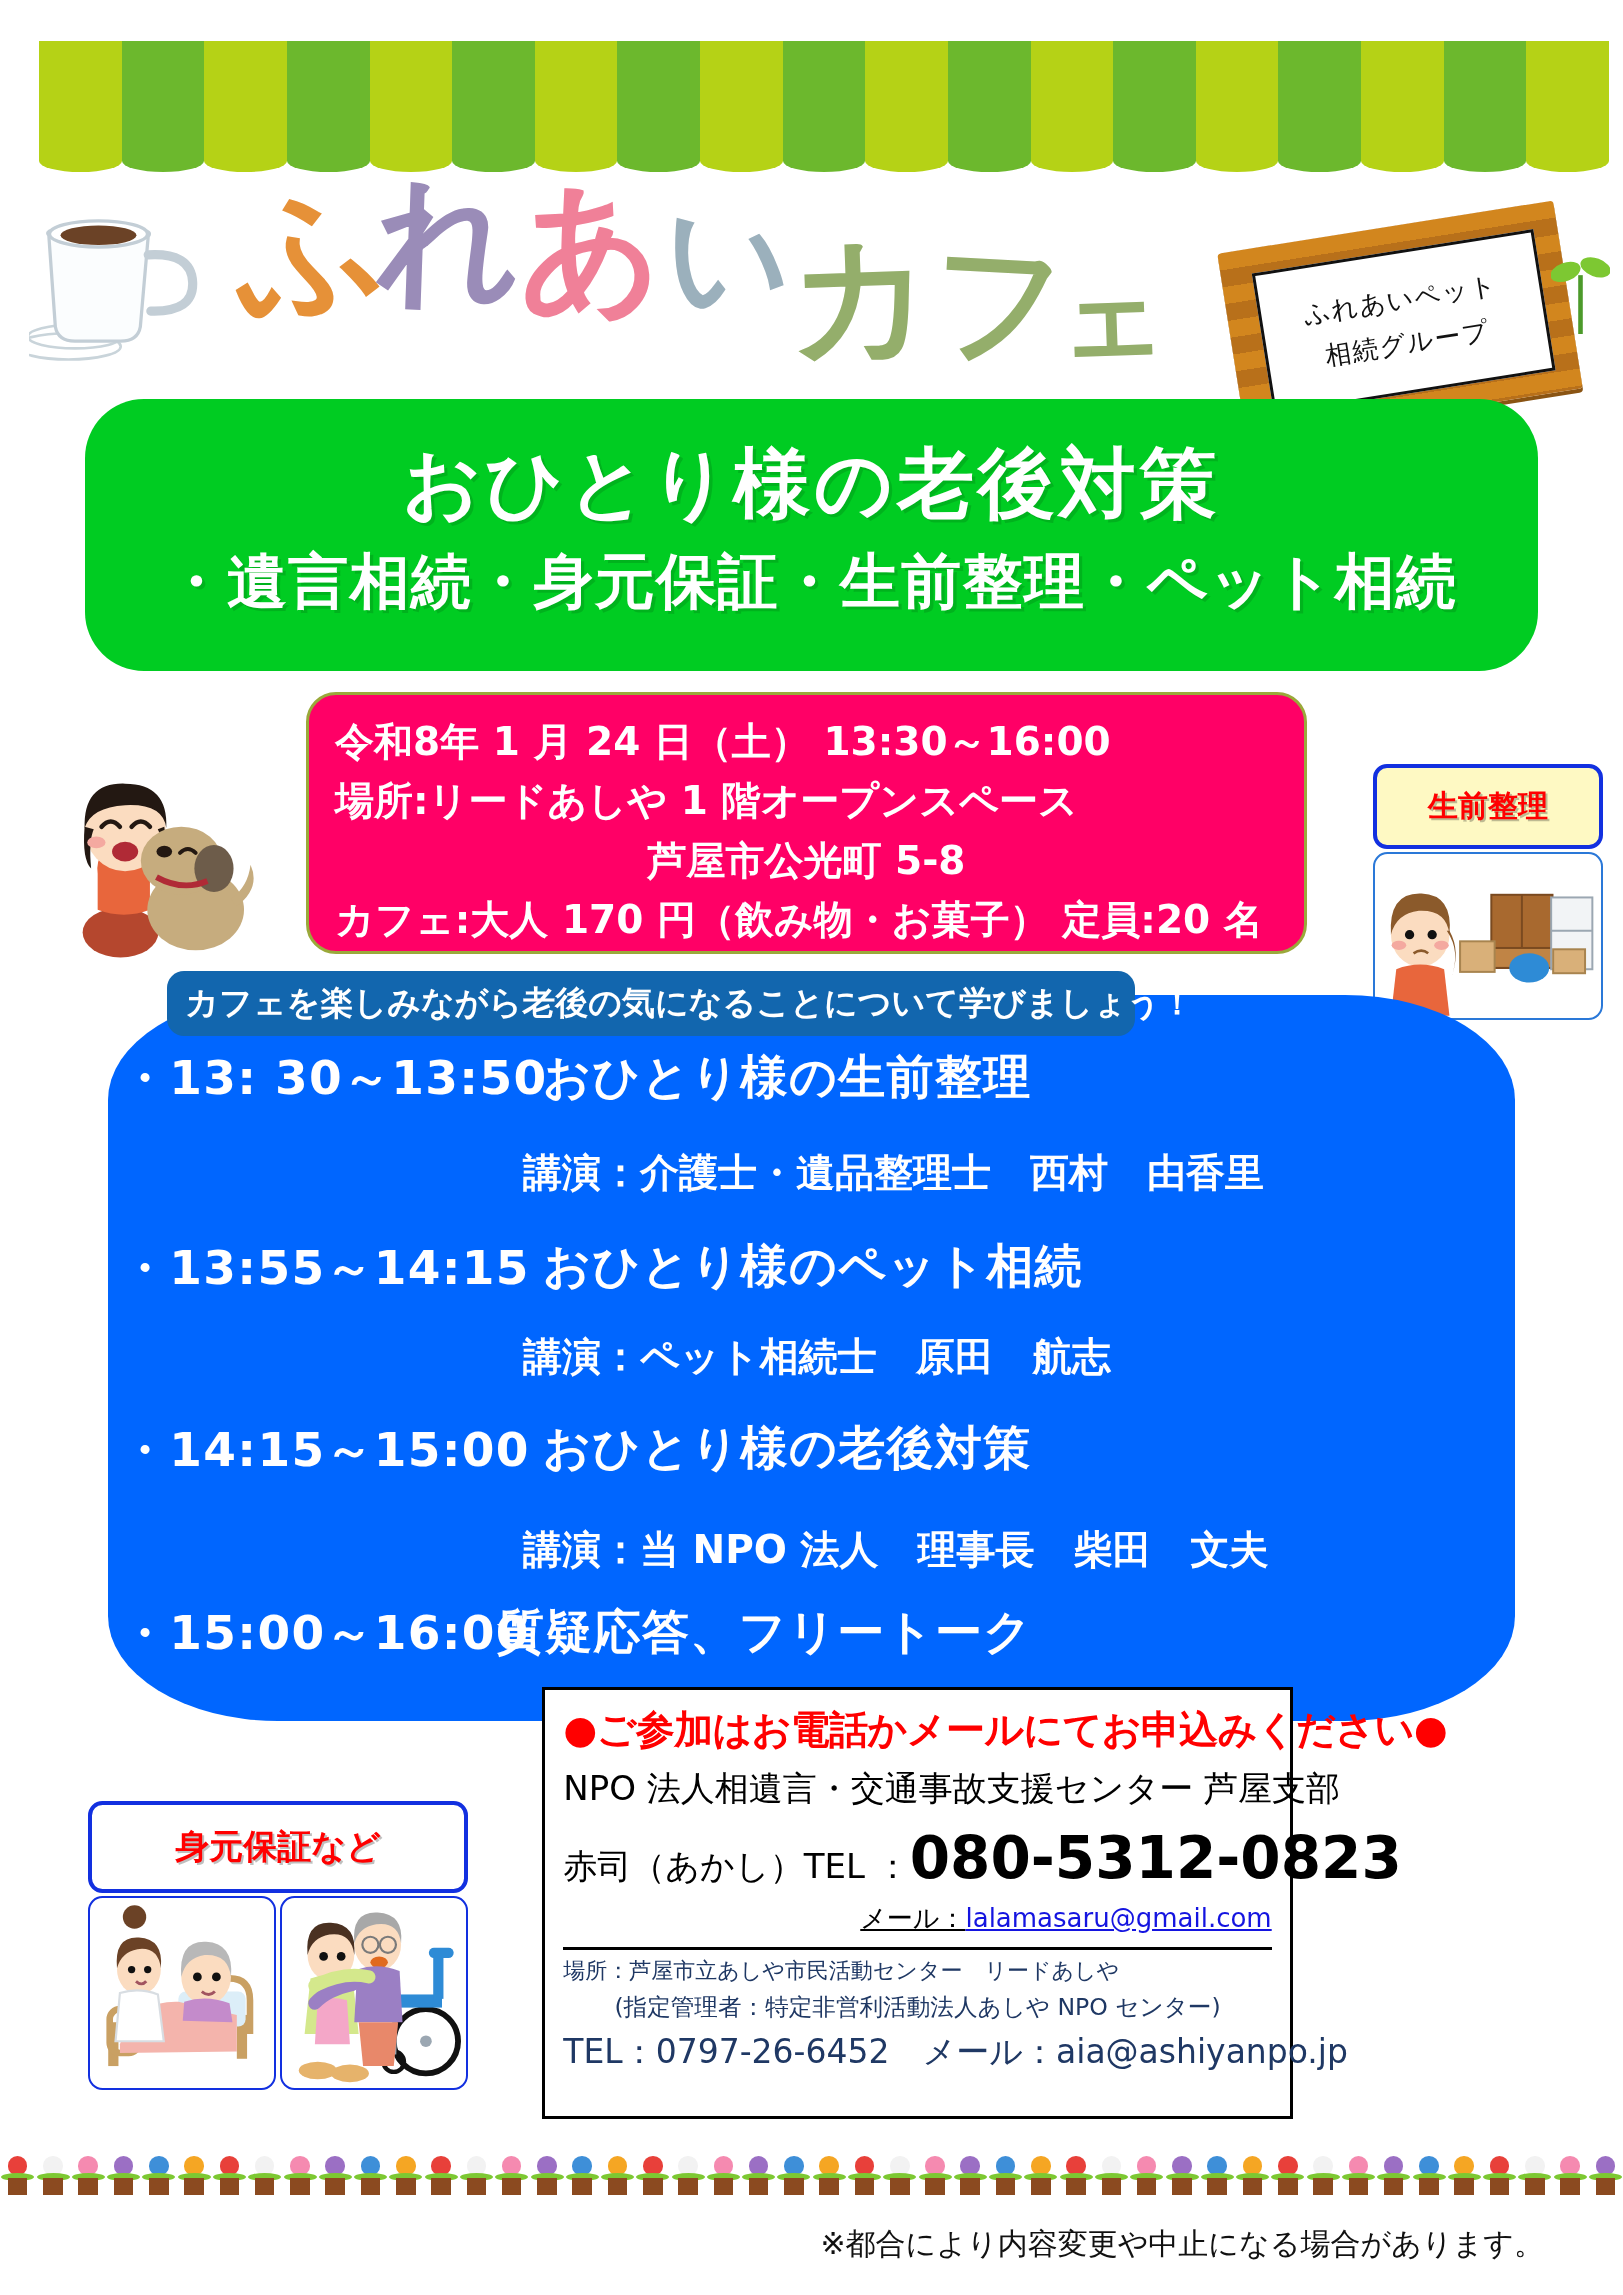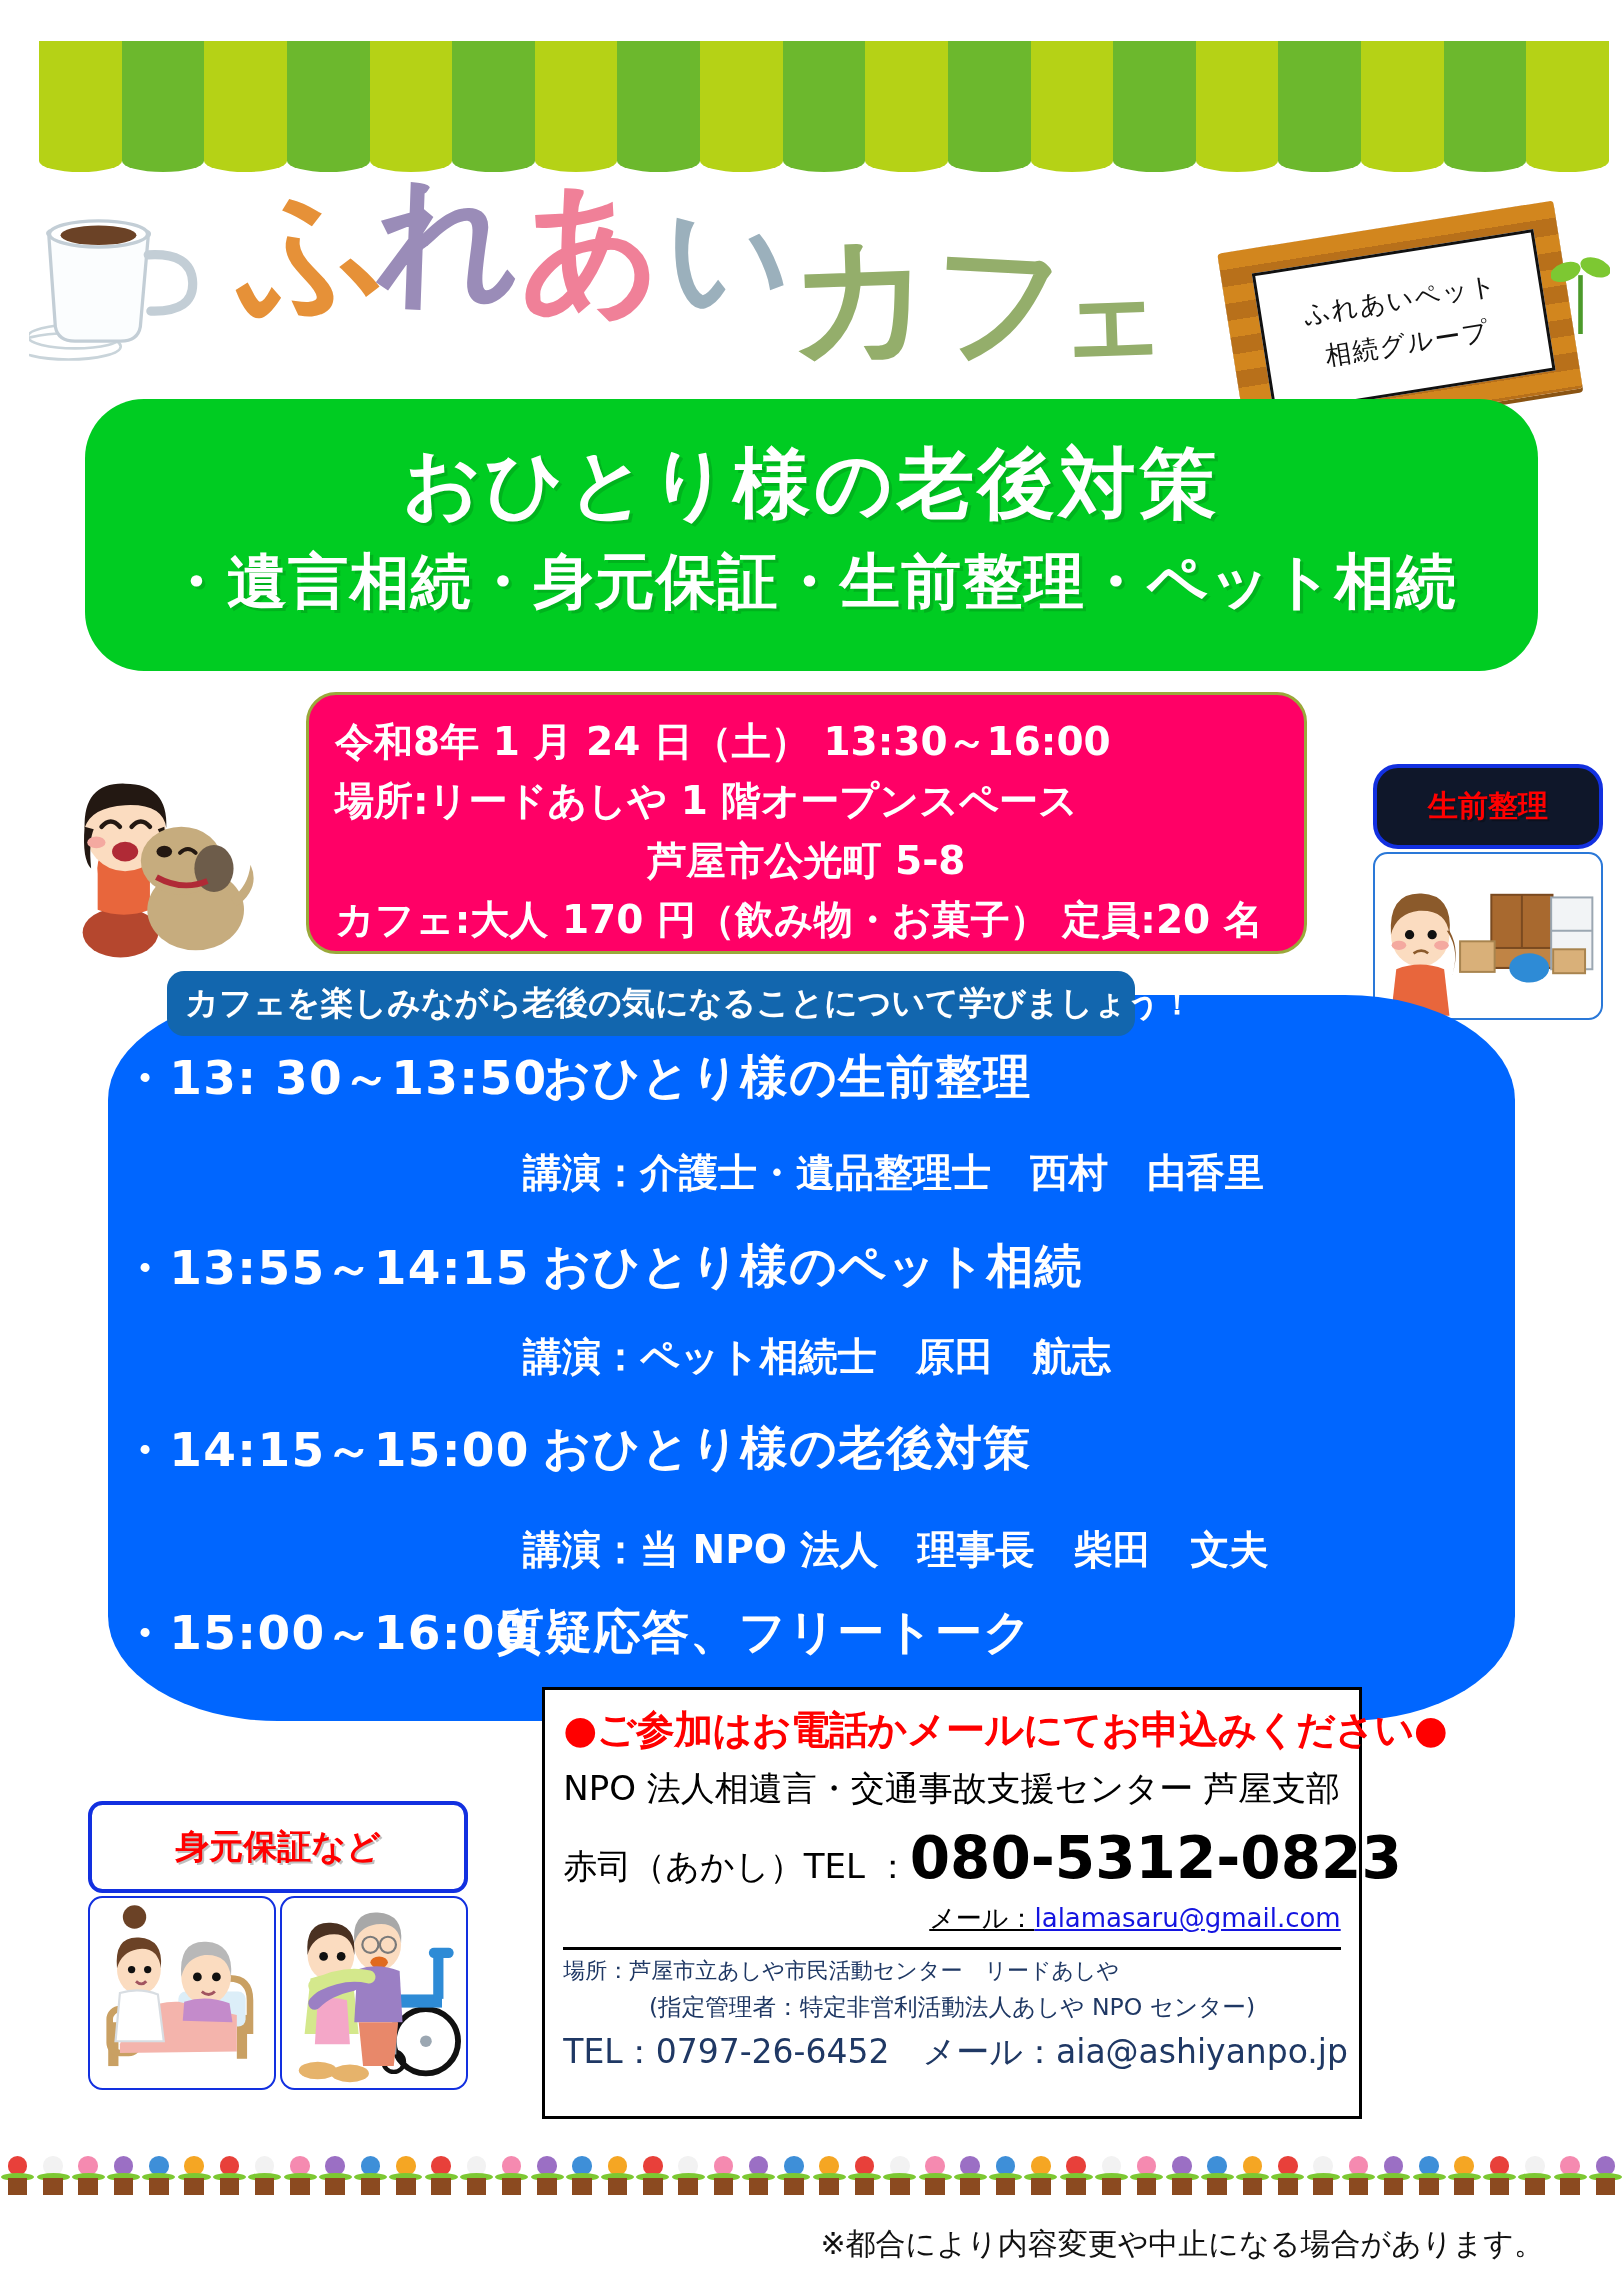--- a/index.html
+++ b/index.html
@@ -42,21 +42,21 @@
   
   #pink-box{position:absolute;left:306px;top:692px;width:1001px;height:262px;
      background:#FF0066;border:3.3px solid #9aa93a;border-radius:30px;
      padding:17px 26px 0 26px;box-sizing:border-box;}
   #pink-box div{color:#fff;font-weight:bold;font-size:39px;line-height:1.52;white-space:nowrap;}
   #pink-box .center{text-align:center;}
   
   #dog-girl{position:absolute;left:65px;top:769px;width:196px;height:190px;}
   
   #seizen-box{position:absolute;left:1373px;top:764px;width:230px;height:249px;}
-  #seizen-box .cap{height:77px;border:4.6px solid #1230E0;border-radius:25px;background:#0f172a;
+  #seizen-box .cap{height:77px;border:4.6px solid #1230E0;border-radius:14px;background:#fef9c3;
      display:flex;align-items:center;justify-content:center;}
   #seizen-box .cap span{color:#FF0000;font-weight:bold;font-size:30px;
      text-shadow:2px 2px 0 rgba(0,0,0,.25);}
   #seizen-box .pic{margin-top:2.6px;height:164px;border:2.6px solid #2A78D8;border-radius:14.4px;
      background:#fff;position:relative;overflow:hidden;}
   
   #blue-block{position:absolute;left:108px;top:995px;width:1407px;height:726px;
      background:#0066FF;border-radius:170px/105px;}
   #sub-banner{position:absolute;left:167px;top:971px;width:968px;height:65px;
      background:#1266AE;border-radius:17px;display:flex;align-items:center;padding-left:18.3px;box-sizing:border-box;}
@@ -66,21 +66,21 @@
   .prog-speaker{font-size:39px;}
   
   #mimoto-box{position:absolute;left:88px;top:1801px;width:380px;height:281px;}
   #mimoto-box .cap{height:84px;border:4.6px solid #1230E0;border-radius:14.4px;background:#fff;
      display:flex;align-items:center;justify-content:center;}
   #mimoto-box .cap span{color:#FF0000;font-weight:bold;font-size:34px;
      text-shadow:2px 2px 0 rgba(0,0,0,.25);}
   #mimoto-box .pics{margin-top:2.6px;height:194px;display:flex;gap:3.9px;}
   #mimoto-box .pics > div{flex:1;border:2.6px solid #1230E0;border-radius:14.4px;background:#fff;position:relative;overflow:hidden;}
   
-  #contact-box{position:absolute;left:542px;top:1687px;width:820px;height:432px;
+  #contact-box{position:absolute;left:542px;top:1687px;width:751px;height:432px;
      background:#fff;border:3.9px solid #000;box-sizing:border-box;padding:13px 18.3px;}
   #contact-box .headline{color:#FF0000;font-weight:bold;font-size:39px;text-align:center;white-space:nowrap;letter-spacing:-0.7px;}
   #contact-box .l1,#contact-box .l2{color:#000;font-size:34px;margin-top:9.2px;white-space:nowrap;}
   #contact-box .l2{padding-left:14.4px;}
   #contact-box .tel{color:#000;font-size:34px;margin-top:11.8px;white-space:nowrap;}
   #contact-box .tel b{font-size:58px;font-weight:bold;}
   #contact-box .mail{margin-top:9.2px;text-align:right;font-size:26px;color:#000;white-space:nowrap;}
   #contact-box .mail u{text-decoration:underline;}
   #contact-box .mail a{color:#1414E0;text-decoration:underline;}
   #contact-box hr{border:none;border-top:3.9px solid #000;margin:10.5px 0 6.5px 0;}

